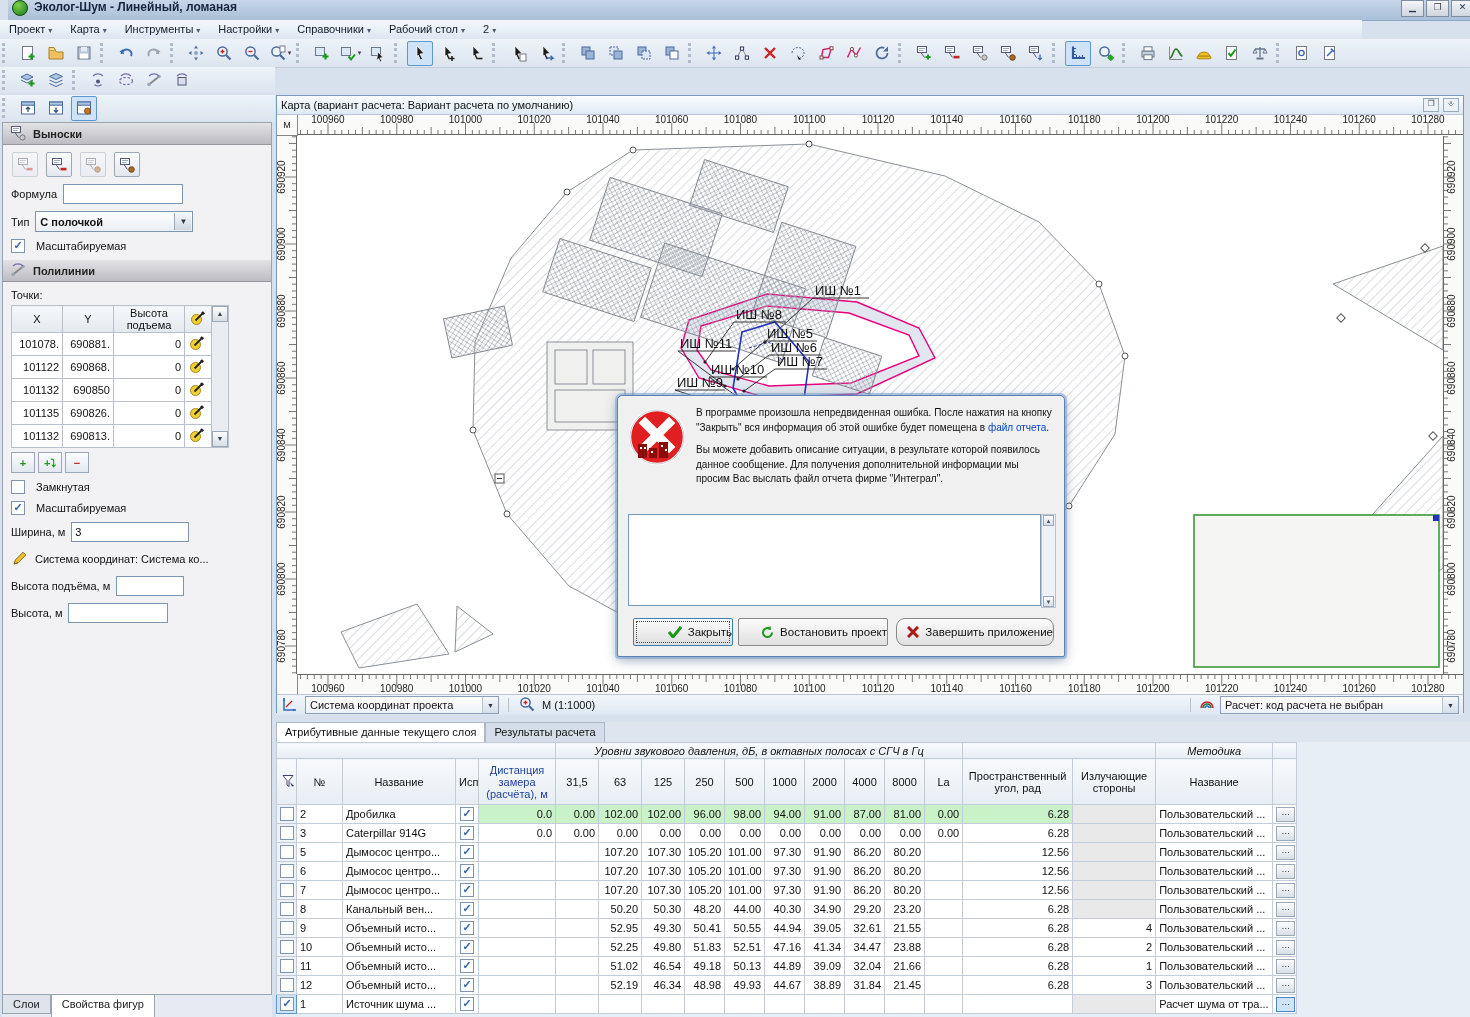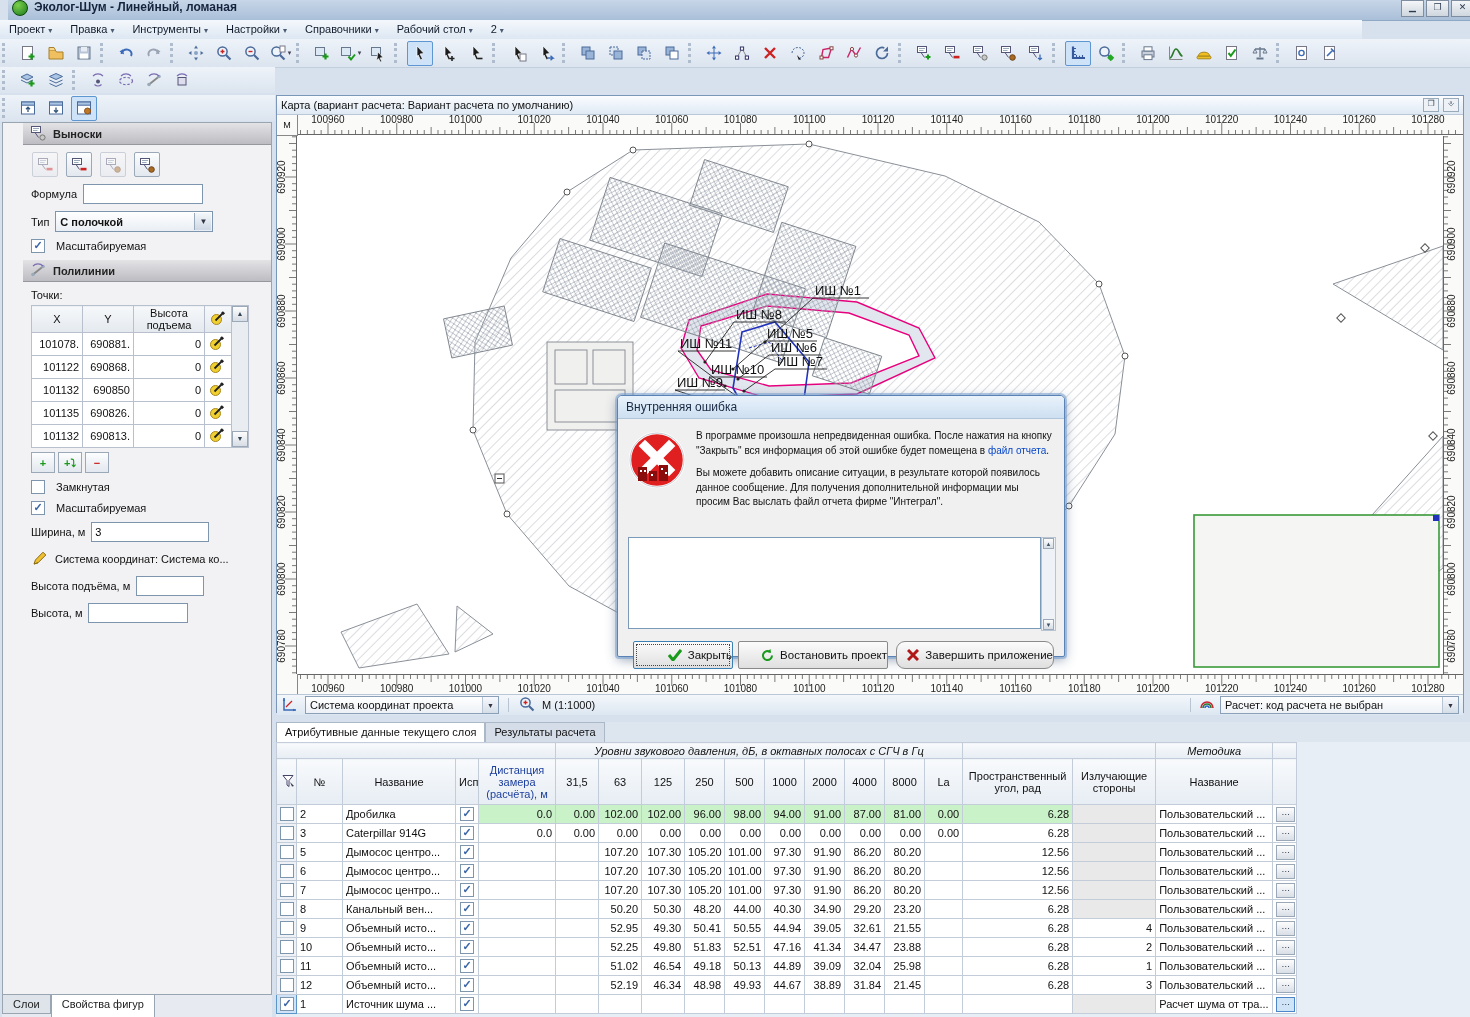--- a/index.html
+++ b/index.html
@@ -26,21 +26,21 @@
   #tb1{left:0;top:39px;width:1470px;height:28px;border-bottom:1px solid #c2cfdd;}
   #tb2{left:0;top:67px;width:275px;height:26px;}
   #tb3{left:0;top:95px;width:275px;height:26px;}
   .grip{width:7px;height:20px;margin:0 2px;border-left:3px dotted #aebccd;}
   .tbtn{width:24px;height:23px;margin:0 1px;display:flex;align-items:center;justify-content:center;
     border:1px solid transparent;border-radius:2px;position:relative;}
   .tbtn.sel{border:1px solid #5e96d2;background:#cfe3f8;}
   .tbtn .dd{font-size:7px;color:#445;margin-left:1px;}
   
   #leftpanel{position:absolute;left:2px;top:122px;width:270px;height:873px;
-    background:#f2f1f4;border:1px solid #9aa5b2;box-sizing:border-box;padding-left:20px;}
+    background:#f2f1f4;border:1px solid #9aa5b2;box-sizing:border-box;}
   .pgroup-h{height:21px;background:linear-gradient(#e3e3e6,#bcbcc2);
     border-bottom:1px solid #97979e;display:flex;align-items:center;gap:6px;
     font-weight:bold;color:#222;padding-left:6px;}
   .prow{display:flex;align-items:center;gap:6px;margin:7px 8px;}
   .tinput{background:#fff;border:1px solid #7e96ad;height:18px;flex:1;
     font-family:"Liberation Sans",sans-serif;font-size:11px;padding:0 3px;}
   .tselect{background:linear-gradient(#fff,#e9eef4);border:1px solid #7e96ad;height:19px;flex:1;
     display:flex;align-items:center;padding-left:4px;position:relative;}
   .tselect .da{position:absolute;right:1px;top:1px;bottom:1px;width:16px;
     background:linear-gradient(#f4f7fa,#cdd8e4);border-left:1px solid #9ab;
@@ -141,21 +141,21 @@
   <span class="t">Эколог-Шум - Линейный, ломаная</span>
   <span class="winbtns">
     <span class="winbtn">▁</span>
     <span class="winbtn">❐</span>
     <span class="winbtn">✕</span>
   </span>
 </div>
 
 <div class="menubar" id="menubar">
     <span class="menu-item"><span>Проект</span><span class="ar">▾</span></span>
-    <span class="menu-item"><span>Правка</span><span class="ar">▾</span></span>
+    <span class="menu-item"><span>Карта</span><span class="ar">▾</span></span>
     <span class="menu-item"><span>Инструменты</span><span class="ar">▾</span></span>
     <span class="menu-item"><span>Настройки</span><span class="ar">▾</span></span>
     <span class="menu-item"><span>Справочники</span><span class="ar">▾</span></span>
     <span class="menu-item"><span>Рабочий стол</span><span class="ar">▾</span></span>
     <span class="menu-item"><span>2</span><span class="ar">▾</span></span>
   </div>
 
 <div class="tb" id="tb1">
     <span class="grip"></span>
     <div class="tbtn">
@@ -1406,23 +1406,20 @@
           </svg></span>
       <div class="combo" style="width:215px;">
         <span>Расчет: код расчета не выбран</span>
         <span class="da">▼</span>
       </div>
     </div>
   </div>
 </div>
 
 <div id="dialog">
-  <div id="dlg-title">
-    <span>Внутренняя ошибка</span>
-  </div>
   <div id="dlg-body">
     <svg id="dlg-icon" width="58" height="58" viewBox="0 0 58 58">
       <circle cx="29" cy="29" r="27" fill="#e02020" stroke="#fff" stroke-width="2.5"></circle>
       <circle cx="29" cy="29" r="27" fill="none" stroke="#c8ccd4" stroke-width="1"></circle>
       <g stroke="#fff" stroke-width="9" stroke-linecap="square">
         <line x1="17" y1="15" x2="41" y2="39"></line>
           <line x1="41" y1="15" x2="17" y2="39"></line>
       </g>
       <g fill="#8a0c0c">
         <rect x="10" y="36" width="9" height="14"></rect>
@@ -1718,21 +1715,21 @@
           <td style="text-align:center;"><span class="cb on"></span></td>
           <td class="num"></td>
           <td class="num"></td>
           <td class="num">51.02</td>
           <td class="num">46.54</td>
           <td class="num">49.18</td>
           <td class="num">50.13</td>
           <td class="num">44.89</td>
           <td class="num">39.09</td>
           <td class="num">32.04</td>
-          <td class="num">25.98</td>
+          <td class="num">21.66</td>
           <td class="num"></td>
           <td class="num">6.28</td>
           <td class="num">1</td>
           <td>Пользовательский ...</td>
           <td>
             <div class="mbtn">…</div>
           </td>
         </tr>
         <tr>
           <td class="cbcell"><span class="cb"></span></td>

